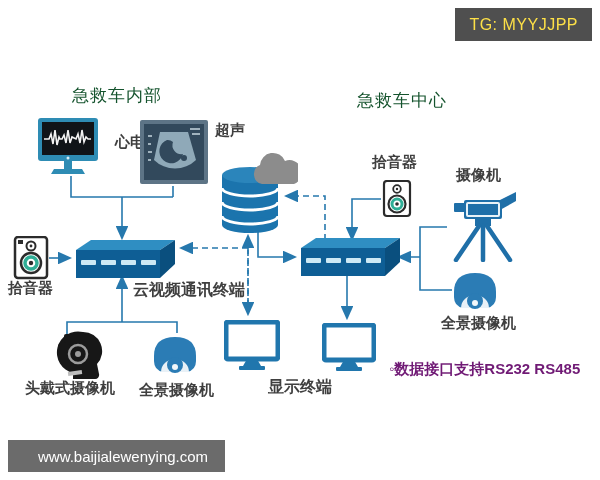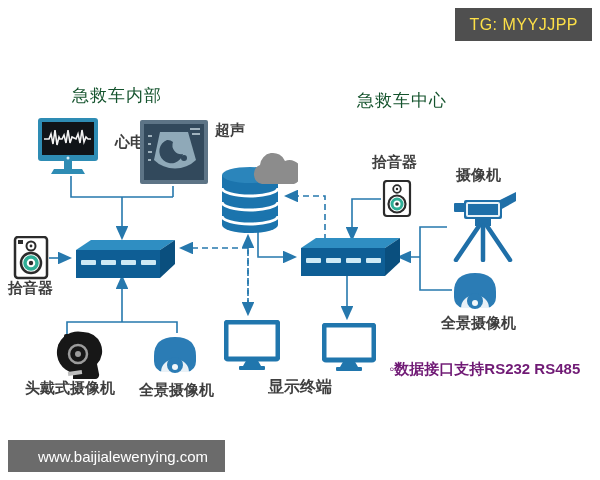--- a/index.html
+++ b/index.html
@@ -133,20 +133,21 @@
       <polygon points="90,12 105,2 105,26 90,40" fill="#0a4f7e"></polygon>
       <rect x="6" y="12" width="84" height="28" fill="#0e5e95"></rect>
       <g fill="#cde9f5">
         <rect x="11" y="22" width="15" height="5" rx="1"></rect>
         <rect x="31" y="22" width="15" height="5" rx="1"></rect>
         <rect x="51" y="22" width="15" height="5" rx="1"></rect>
         <rect x="71" y="22" width="15" height="5" rx="1"></rect>
       </g>
     </svg>
   </div>
+  <div class="node-label" style="left:133px;top:280px;font-size:16px;">云视频通讯终端</div>
 
   <div class="abs" style="left:50px;top:330px;">
     <svg width="62" height="52" viewBox="0 0 62 52">
       <path d="M33,2 a19,19 0 0 1 14,32 l2,10 a4,4 0 0 1 -4,5 l-22,0 l0,-6 a19,19 0 0 1 10,-41 Z" fill="#171717"></path>
       <rect x="14" y="4" width="22" height="9" rx="2" fill="#171717"></rect>
       <rect x="8" y="14" width="12" height="9" rx="2" fill="#171717"></rect>
       <circle cx="28" cy="24" r="9" fill="none" stroke="#9c9c9c" stroke-width="2.5"></circle>
       <circle cx="28" cy="24" r="3" fill="#9c9c9c"></circle>
       <rect x="18" y="41" width="14" height="4" fill="#bdbdbd" transform="rotate(-8 25 43)"></rect>
     </svg>

